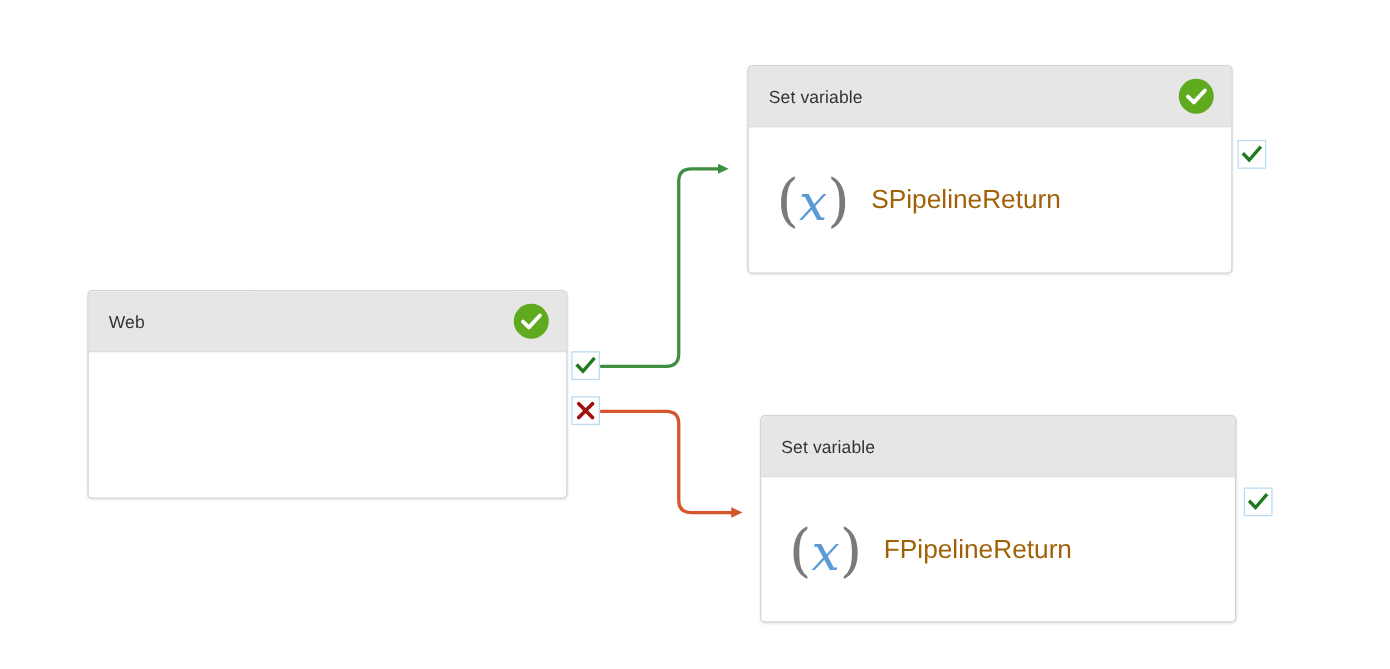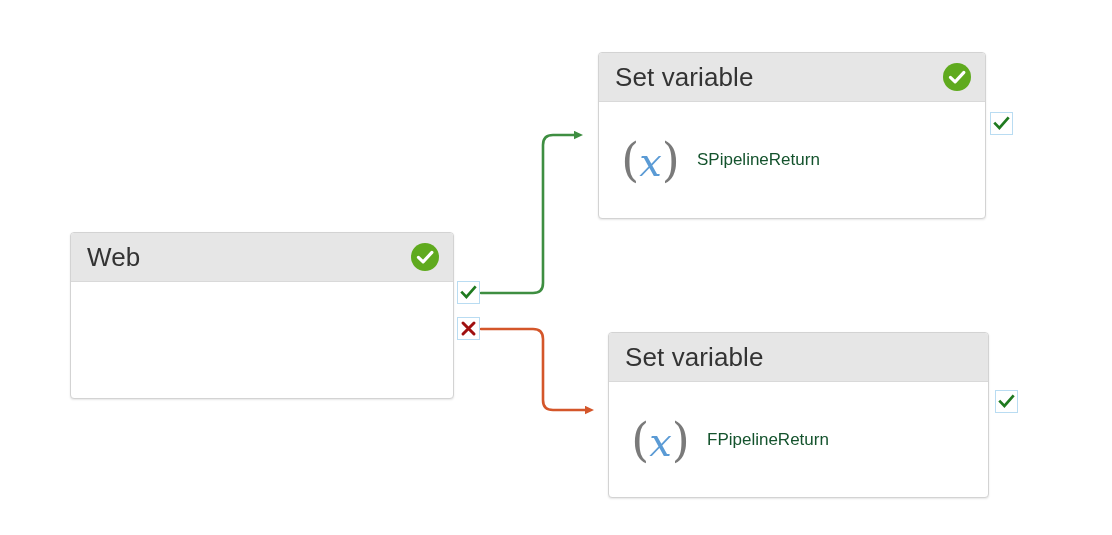--- a/index.html
+++ b/index.html
@@ -44,21 +44,21 @@
     box-sizing: border-box;
     height: 49px;
     background: #e6e6e6;
     border-bottom: 1px solid #d9d9d9;
     border-radius: 3px 3px 0 0;
     display: flex;
     align-items: center;
     padding: 0 14px 0 16px;
   }
   .node-title {
-    font-size: 26px;
+    font-size: 14px;
     color: #333333;
     letter-spacing: 0.1px;
     white-space: nowrap;
   }
   .header-status {
     position: absolute;
     right: 13px;
     top: 50%;
     transform: translateY(-50%);
     width: 30px;
@@ -73,22 +73,22 @@
   }
   .node-icon {
     width: 58px;
     height: 58px;
     flex: 0 0 58px;
     display: flex;
     align-items: center;
     justify-content: center;
   }
   .node-label {
-    font-size: 17px;
-    color: #14532d;
+    font-size: 21px;
+    color: #a16207;
     margin-left: 20px;
     white-space: nowrap;
   }
   .node-label.var {
     margin-left: 18px;
   }
 
   
   #node-web          { left: 70px;  top: 232px; width: 384px; height: 167px; }
   #node-setvar-succ  { left: 598px; top: 52px;  width: 388px; height: 167px; }

